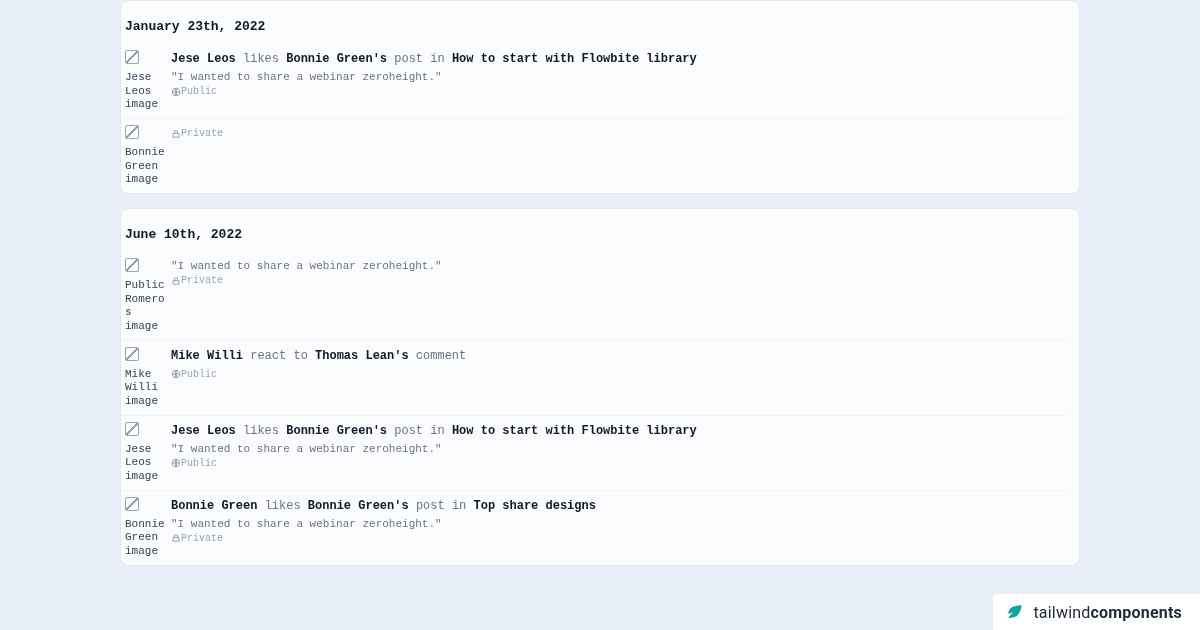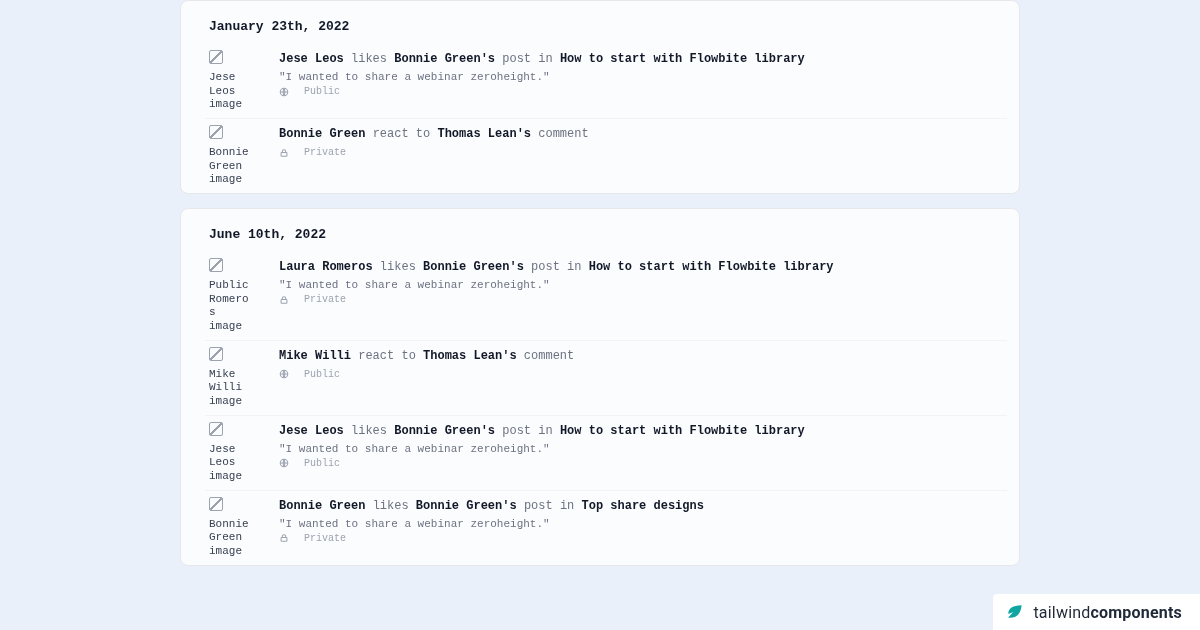--- a/index.html
+++ b/index.html
@@ -12,26 +12,26 @@
     overflow: hidden;
     position: relative;
   }
   .page {
     padding-top: 0;
     display: flex;
     flex-direction: column;
     align-items: center;
   }
   .card {
-    width: 840px;
+    width: 960px;
     background: #fbfcfe;
     border: 1px solid #e5e7eb;
     border-radius: 8px;
     margin-bottom: 14px;
-    padding: 12px 12px 0 24px;
+    padding: 12px 12px 0 0;
   }
   .card-date {
     font-weight: 700;
     color: #111827;
     font-size: 13px;
     padding: 6px 4px 10px 4px;
   }
   .item {
     display: flex;
     align-items: flex-start;
@@ -58,36 +58,35 @@
     content: "";
     position: absolute;
     inset: 0;
     border: 1px solid #9ca3af;
     background: linear-gradient(135deg, transparent 45%, #9ca3af 45%, #9ca3af 55%, transparent 55%);
     border-radius: 2px;
   }
   .body {
     flex: 1;
     padding-left: 6px;
-    margin-left: 24px;
   }
   .line1 {
     color: #6b7280;
     line-height: 1.6;
   }
   .strong { color: #111827; font-weight: 600; }
   .quote {
     color: #6b7280;
     font-size: 11px;
     margin-top: 2px;
   }
   .vis {
     display: inline-flex;
     align-items: center;
-    gap: 15px;
+    gap: 0;
     color: #9ca3af;
     font-size: 10px;
     margin-top: 3px;
   }
   .globe-icon, .lock-icon {
     width: 10px; height: 10px;
     display: inline-block;
   }
   .globe-icon svg, .lock-icon svg { width: 10px; height: 10px; display: block; }
 
@@ -123,36 +122,36 @@
               <svg viewBox="0 0 24 24" fill="none" stroke="currentColor" stroke-width="2.5">
                 <circle cx="12" cy="12" r="9"></circle>
                 <path d="M3 12h18M12 3c2.5 3 2.5 15 0 18M12 3c-2.5 3-2.5 15 0 18"></path>
               </svg>
             </span>
             <span>Public</span>
           </div></div>
       </div>
       <div class="item">
         <div class="avatar-slot"><span class="avatar-broken"></span><div>Bonnie Green image</div></div>
-        <div class="body"><div class="line1"><span class="strong">Bonnie Green</span> <span>react to</span> <span class="strong">Thomas Lean's</span> <span>comment</span> </div><div class="vis">
+        <div class="body"><div class="vis">
             <span class="lock-icon">
               <svg viewBox="0 0 24 24" fill="none" stroke="currentColor" stroke-width="2.5">
                 <rect x="5" y="11" width="14" height="9" rx="1.5"></rect>
                 <path d="M8 11V8a4 4 0 0 1 8 0v3"></path>
               </svg>
             </span>
             <span>Private</span>
           </div></div>
       </div>
     </div>
     <div class="card">
       <div class="card-date">June 10th, 2022</div>
       <div class="item">
         <div class="avatar-slot"><span class="avatar-broken"></span><div>Public Romeros image</div></div>
-        <div class="body"><div class="line1"><span class="strong">Laura Romeros</span> <span>likes</span> <span class="strong">Bonnie Green's</span> <span>post in</span> <span class="strong">How to start with Flowbite library</span> </div><div class="quote">"I wanted to share a webinar zeroheight."</div><div class="vis">
+        <div class="body"><div class="quote">"I wanted to share a webinar zeroheight."</div><div class="vis">
             <span class="lock-icon">
               <svg viewBox="0 0 24 24" fill="none" stroke="currentColor" stroke-width="2.5">
                 <rect x="5" y="11" width="14" height="9" rx="1.5"></rect>
                 <path d="M8 11V8a4 4 0 0 1 8 0v3"></path>
               </svg>
             </span>
             <span>Private</span>
           </div></div>
       </div>
       <div class="item">

